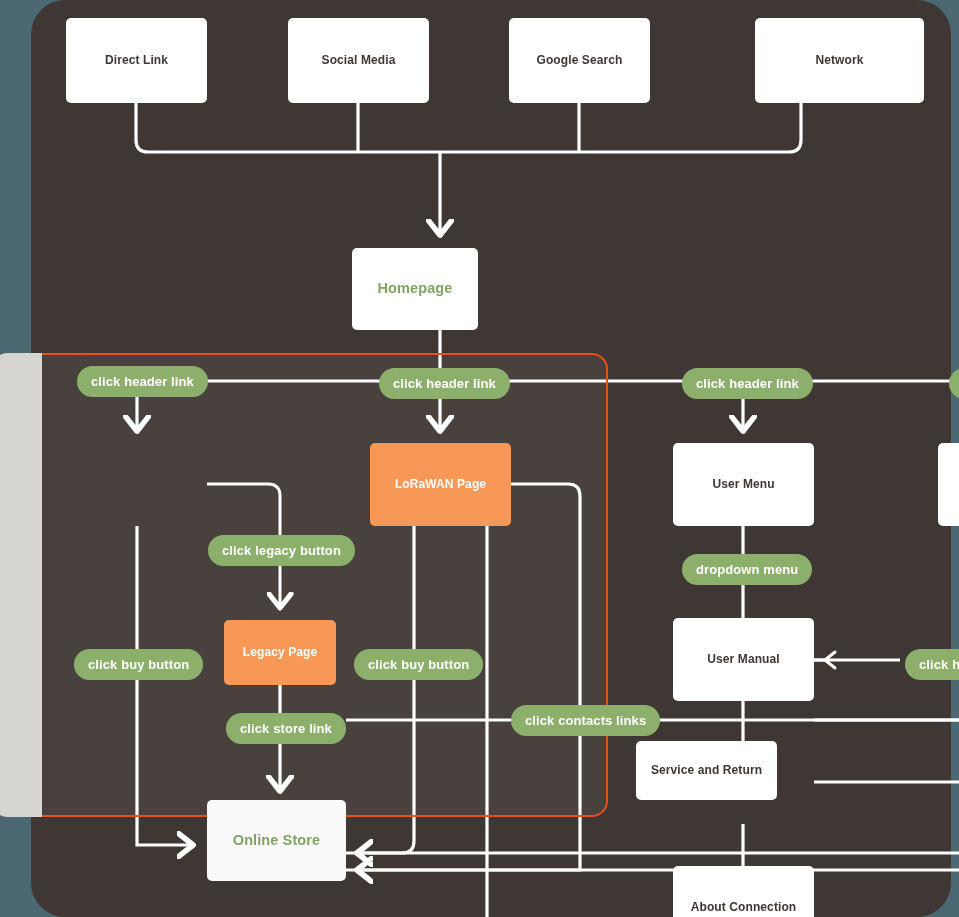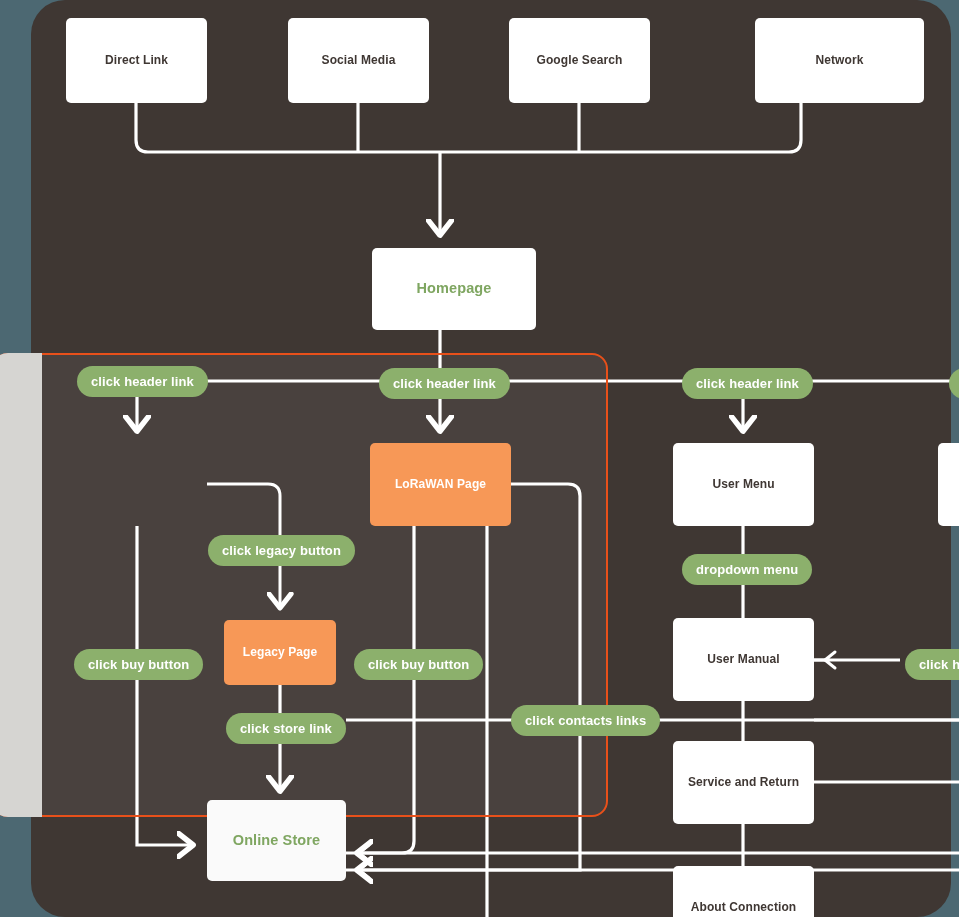--- a/index.html
+++ b/index.html
@@ -178,21 +178,21 @@
   </div>
 
   <div class="node" style="left:509px;top:18px;width:141px;height:85px;">
     <span>Google Search</span>
   </div>
 
   <div class="node" style="left:755px;top:18px;width:169px;height:85px;">
     <span>Network</span>
   </div>
 
-  <div class="node green-text" style="left:372px;top:248px;width:164px;height:82px;">
+  <div class="node green-text" style="left:352px;top:248px;width:126px;height:82px;">
     <span>Homepage</span>
   </div>
 
 
   <div class="node accent" style="left:370px;top:443px;width:141px;height:83px;">
     <span>LoRaWAN Page</span>
   </div>
 
   <div class="node" style="left:673px;top:443px;width:141px;height:83px;">
     <span>User Menu</span>
@@ -207,21 +207,21 @@
   </div>
 
   <div class="node green-text faded" style="left:207px;top:800px;width:139px;height:81px;">
     <span>Online Store</span>
   </div>
 
   <div class="node" style="left:673px;top:618px;width:141px;height:83px;">
     <span>User Manual</span>
   </div>
 
-  <div class="node" style="left:673px;top:741px;width:141px;height:83px;">
+  <div class="node" style="left:636px;top:741px;width:141px;height:59px;">
     <span>Service and Return</span>
   </div>
 
   <div class="node" style="left:673px;top:866px;width:141px;height:83px;">
     <span>About Connection</span>
   </div>
 
   <div class="pill" style="left:77px;top:366px;">
     <span>click header link</span>
   </div>

